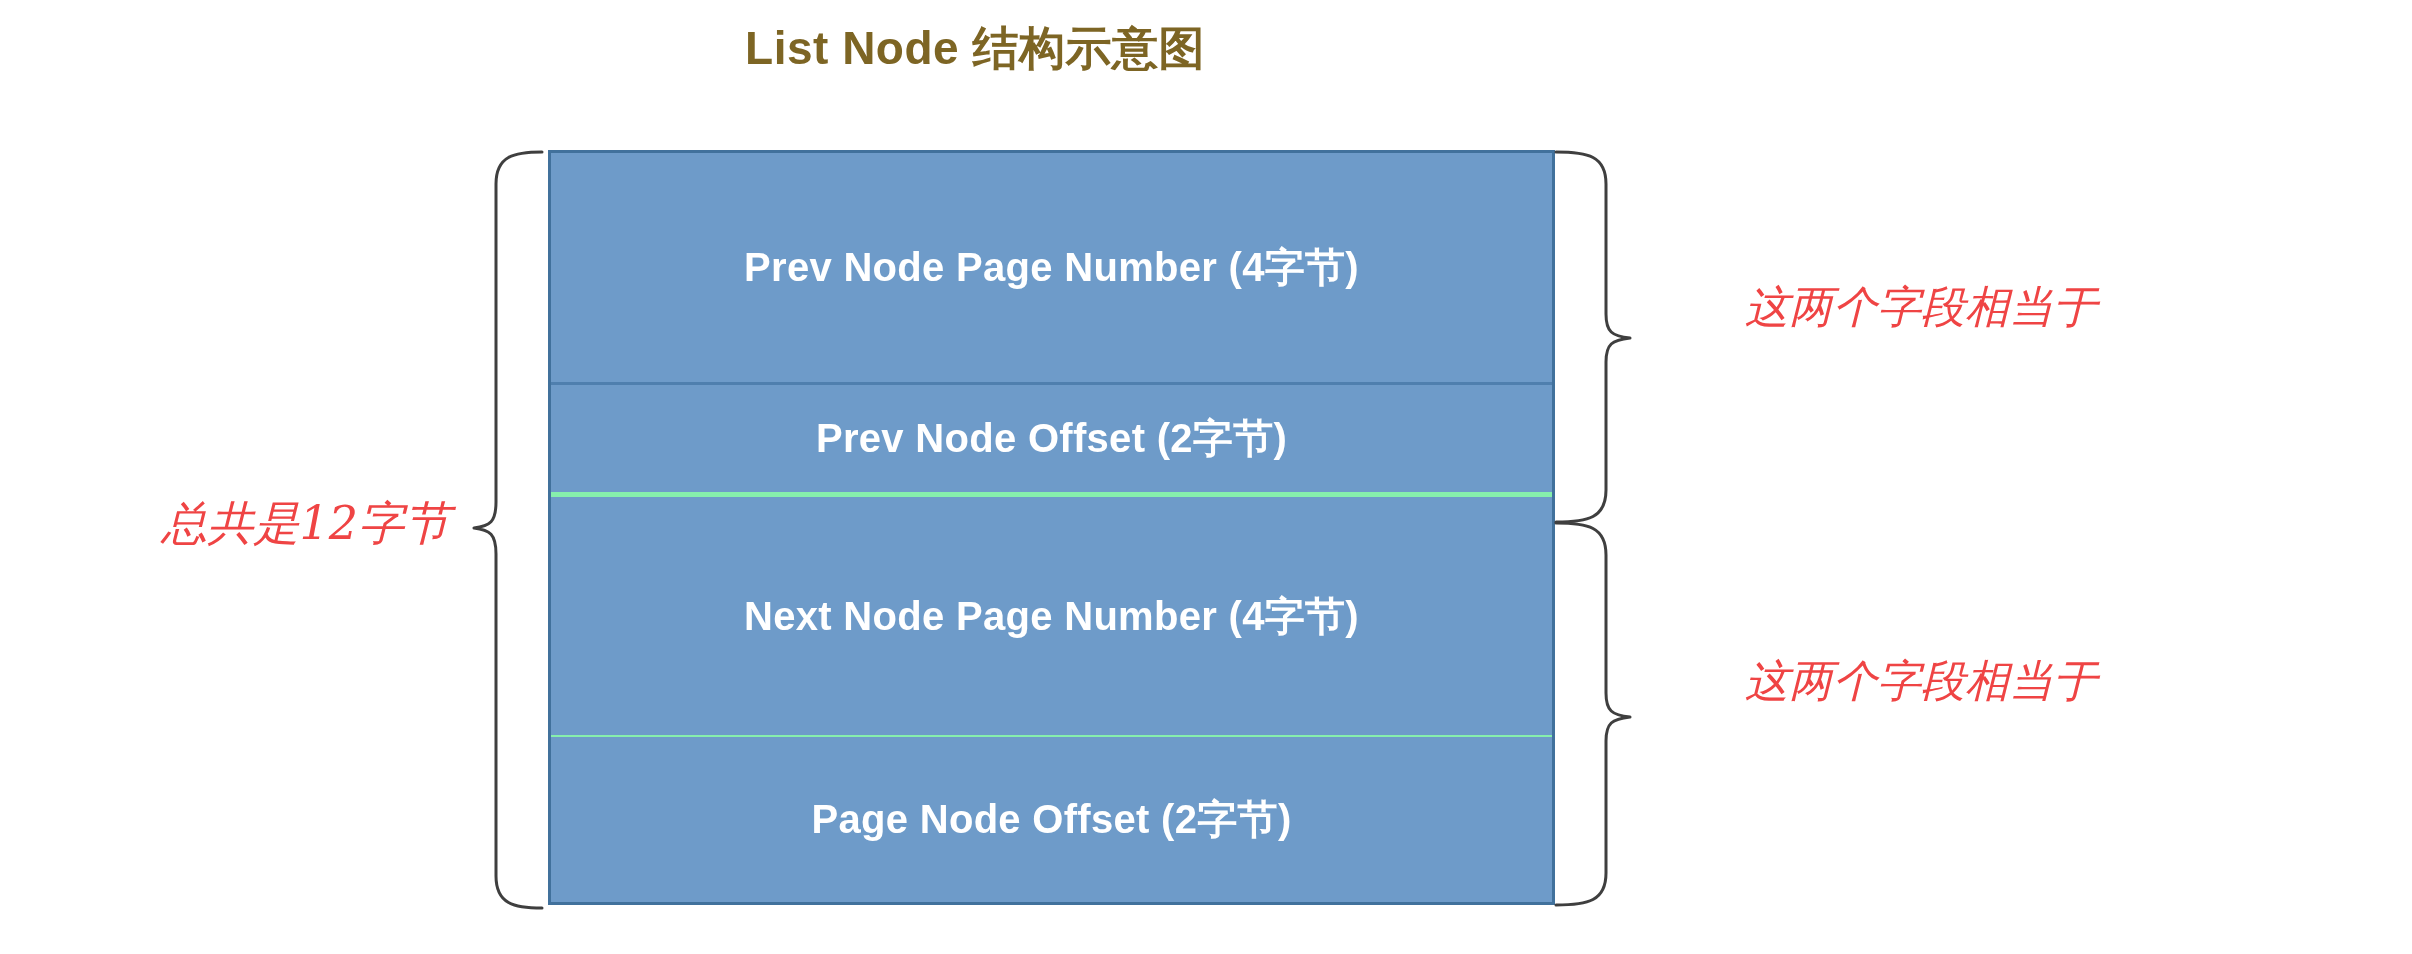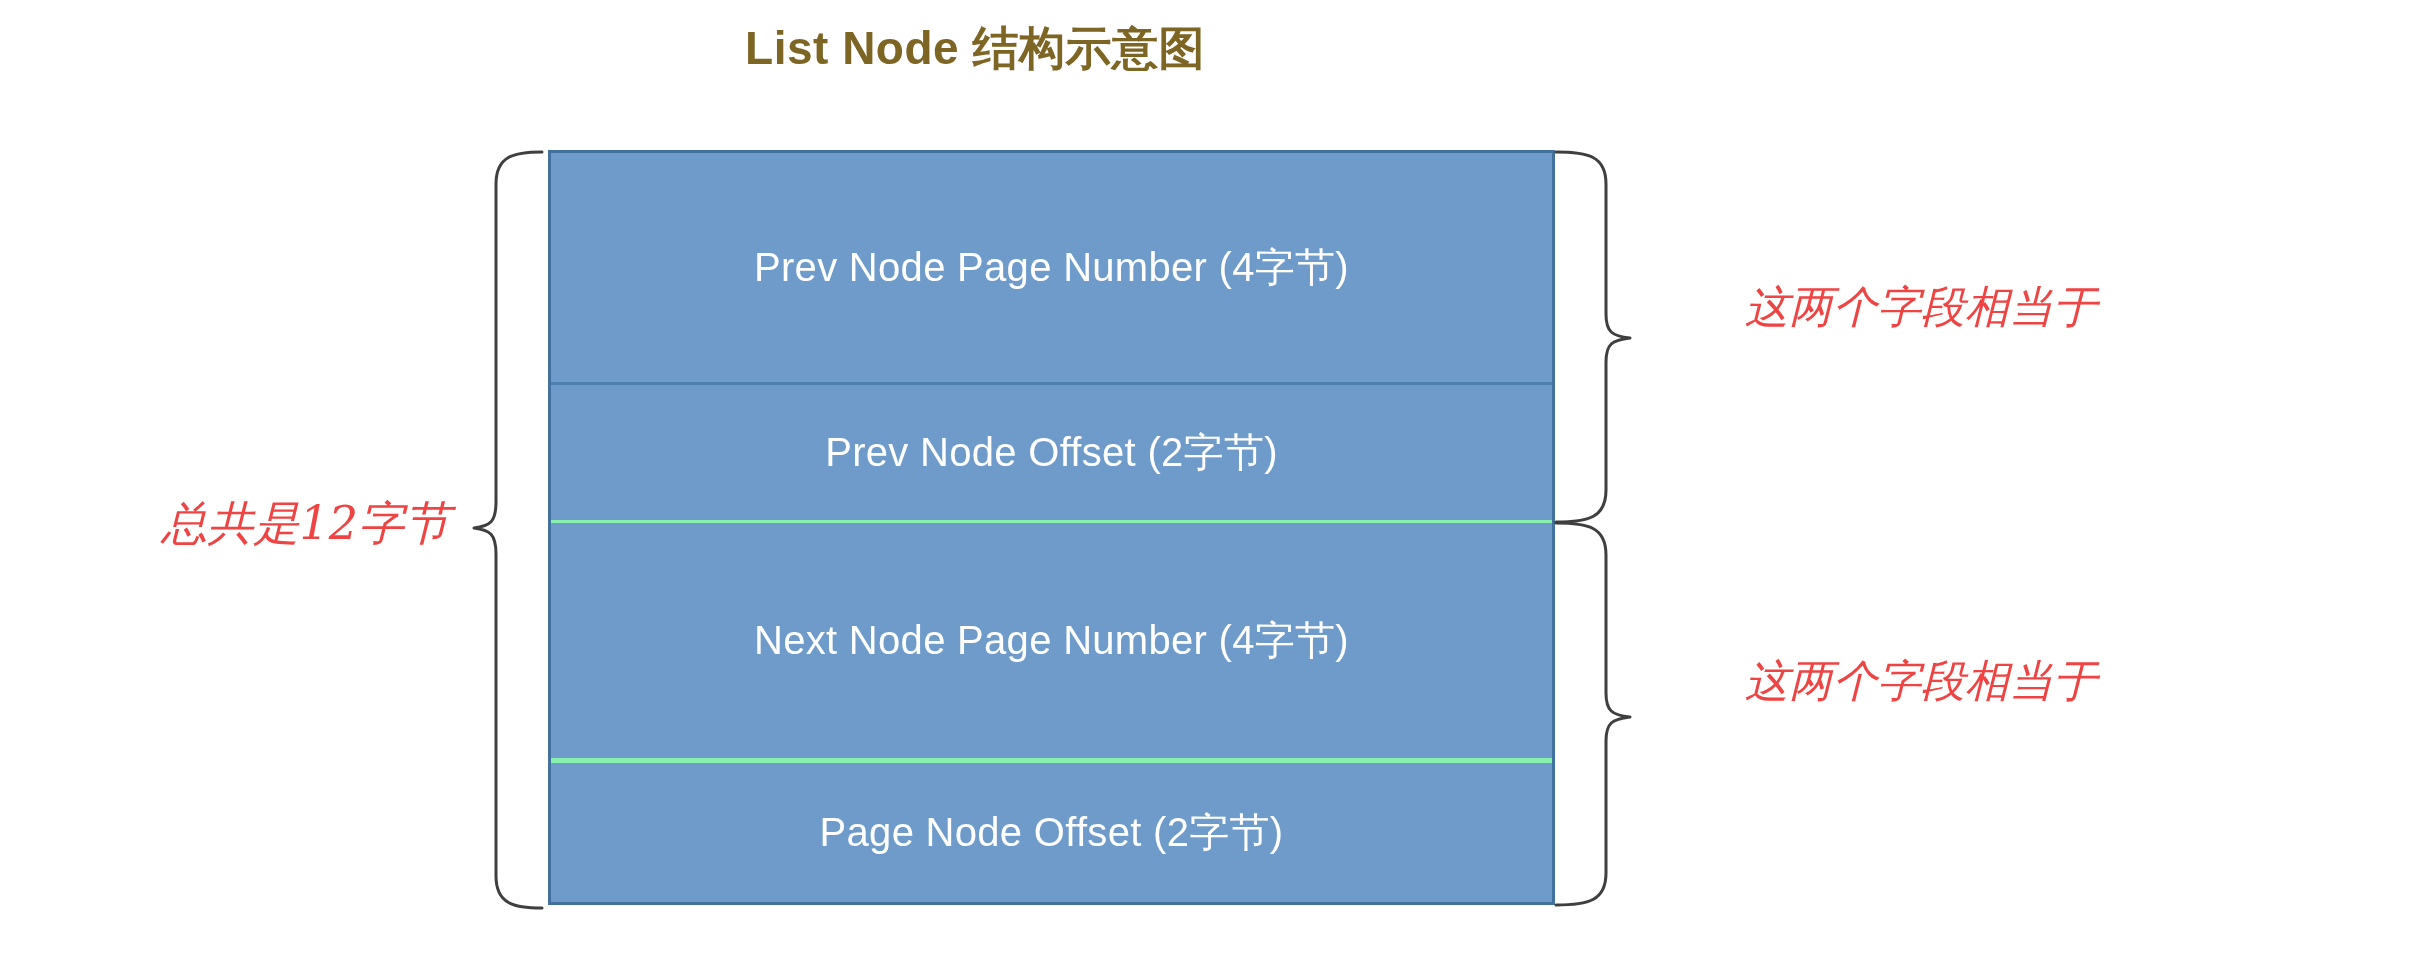--- a/index.html
+++ b/index.html
@@ -35,28 +35,28 @@
     display:flex;
     flex-direction:column;
   }
   .field-row{
     box-sizing:border-box;
     display:flex;
     align-items:center;
     justify-content:center;
     color:#ffffff;
     font-size:40px;
-    font-weight:400;
+    font-weight:700;
     letter-spacing:0.3px;
     white-space:nowrap;
     background:#6e9bc9;
   }
   .field-row.r1{height:232px;border-bottom:3px solid #4f7fae;}
-  .field-row.r2{height:138px;border-bottom:3px solid #86efac;}
-  .field-row.r3{height:240px;border-bottom:5px solid #86efac;}
+  .field-row.r2{height:112px;border-bottom:5px solid #86efac;}
+  .field-row.r3{height:240px;border-bottom:2px solid #86efac;}
   .field-row.r4{flex:1;}
 
   
   .brace-svg{position:absolute;overflow:visible;}
   .brace-path{fill:none;stroke:#3f3f3f;stroke-width:3;
               stroke-linecap:round;stroke-linejoin:round;}
 
   
   .hand{
     position:absolute;

